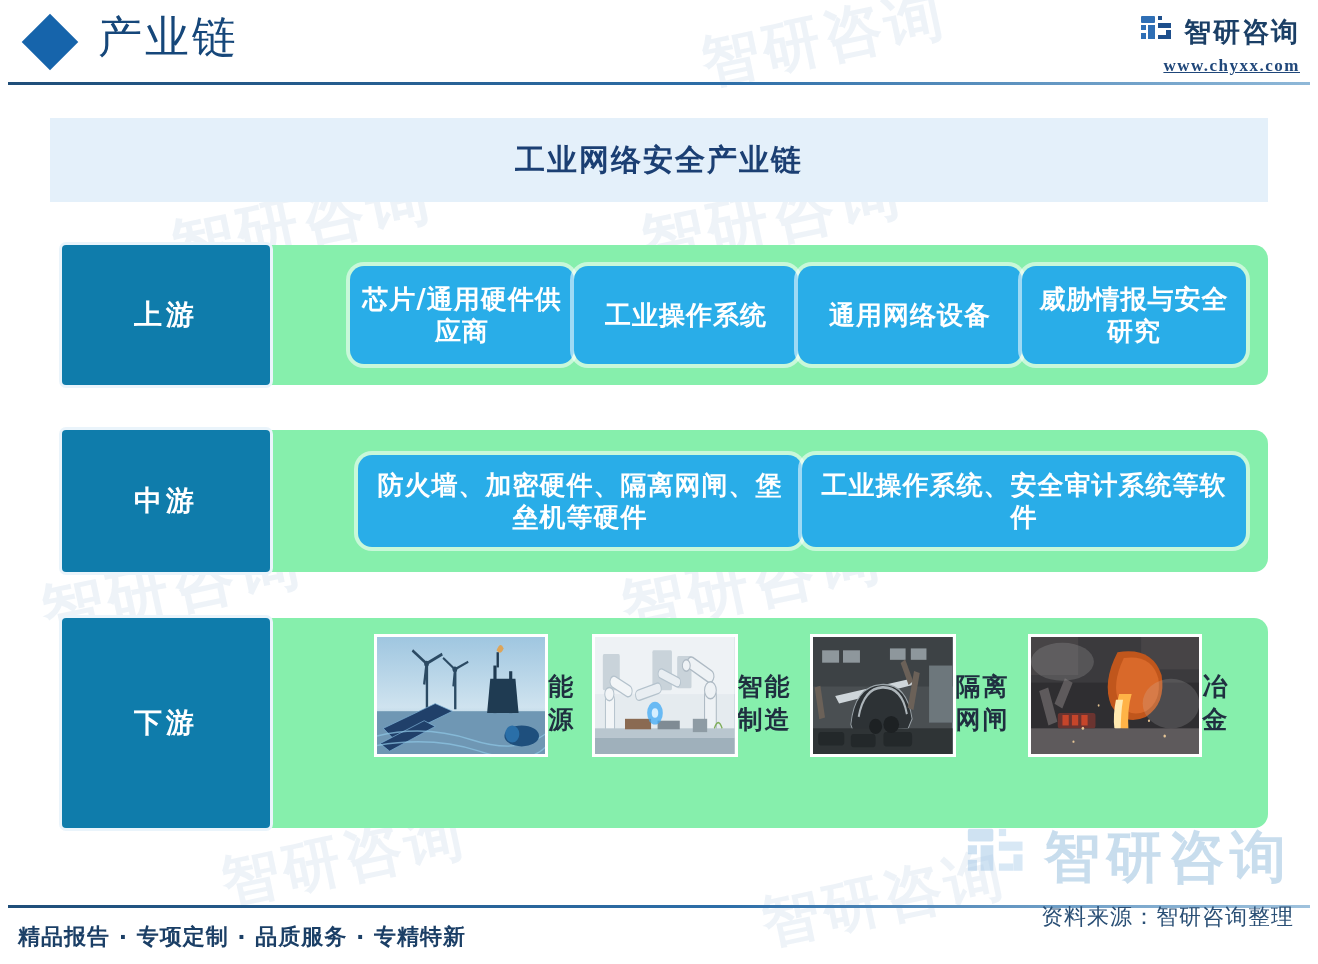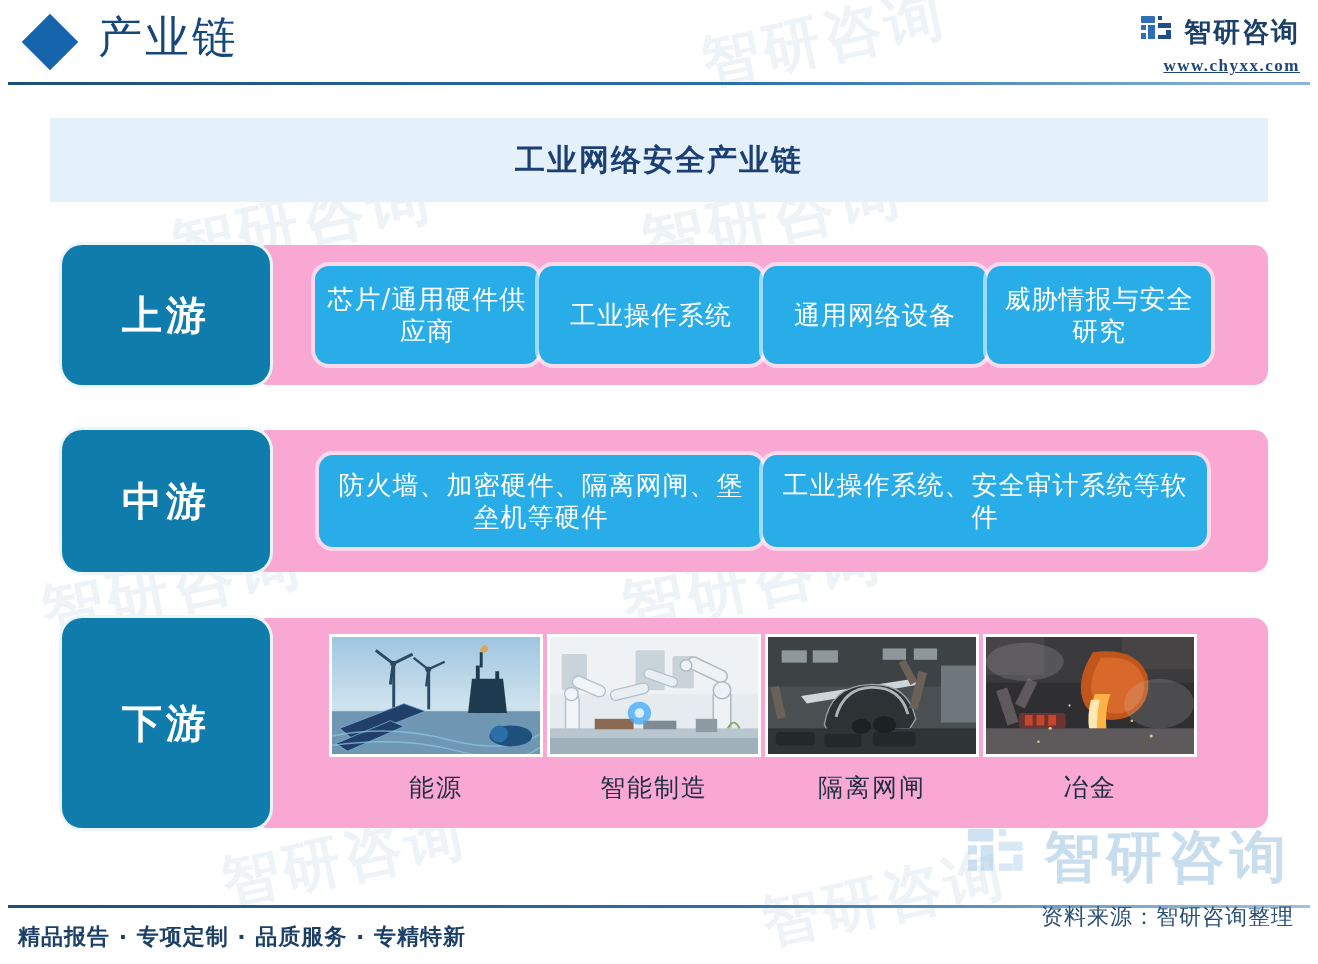--- a/index.html
+++ b/index.html
@@ -134,41 +134,42 @@
   
   .row {
     position: absolute;
     display: flex;
     align-items: stretch;
   }
   .row-label {
     flex: none;
     width: 208px;
     background: #0f7cab;
-    border-radius: 20px;
+    border-radius: 4px;
     display: flex;
     align-items: center;
     justify-content: center;
     color: #ffffff;
-    font-size: 40px;
+    font-size: 28px;
     font-weight: bold;
     letter-spacing: 4px;
     font-family: "DejaVu Sans", sans-serif;
     box-shadow: 0 0 0 3px #eaf4fb;
     z-index: 2;
   }
   .row-body {
     flex: 1;
-    background: #f9a8d4;
+    background: #86efac;
     border-radius: 14px;
     margin-left: -16px;
     padding-left: 26px;
     display: flex;
     align-items: center;
-    justify-content: center;
+    justify-content: flex-end;
+    font-weight: bold;
   }
   .chip {
     background: #29ade8;
     border-radius: 14px;
     color: #ffffff;
     display: flex;
     align-items: center;
     justify-content: center;
     text-align: center;
     font-size: 26px;
@@ -193,21 +194,21 @@
   
   #row-downstream { left: 62px; top: 618px; width: 1206px; height: 210px; }
   #row-downstream .row-body {
     padding-right: 22px;
     align-items: flex-start;
     padding-top: 16px;
   }
   .ds-item {
     width: 218px;
     display: flex;
-    flex-direction: column;
+    flex-direction: row;
     align-items: center;
   }
   .ds-thumb {
     width: 214px;
     height: 123px;
     border: 3px solid #ffffff;
     box-sizing: border-box;
     overflow: hidden;
     position: relative;
     background: #b9c7d2;

